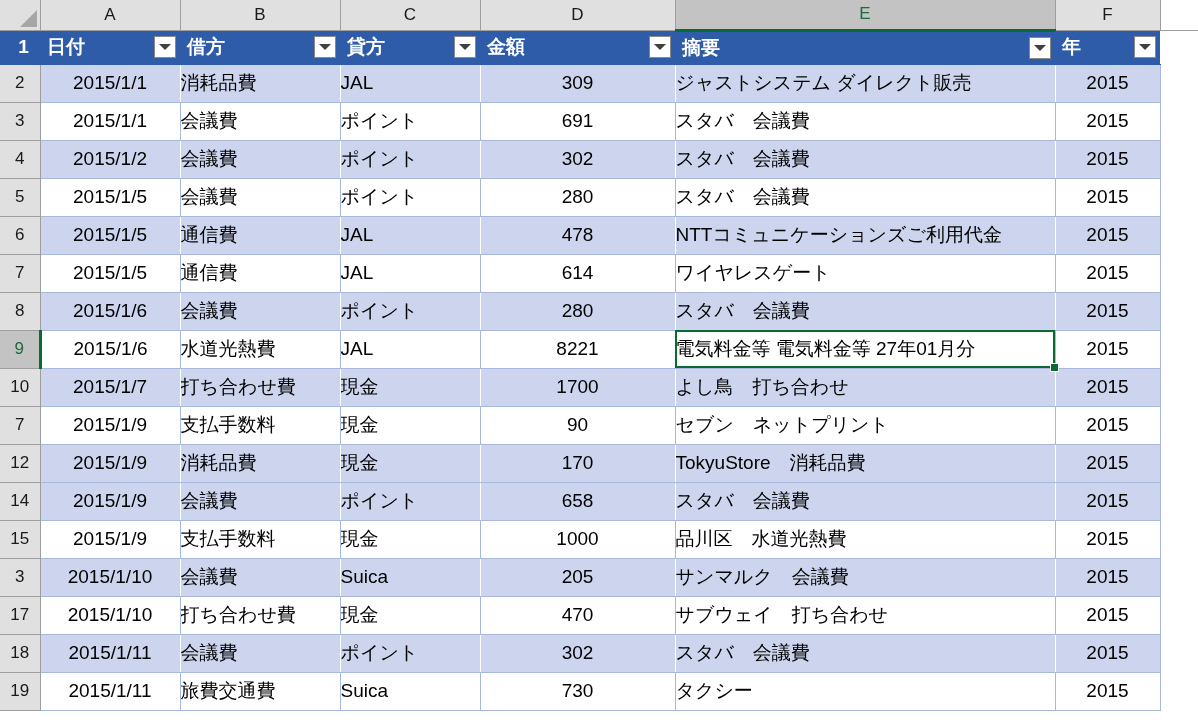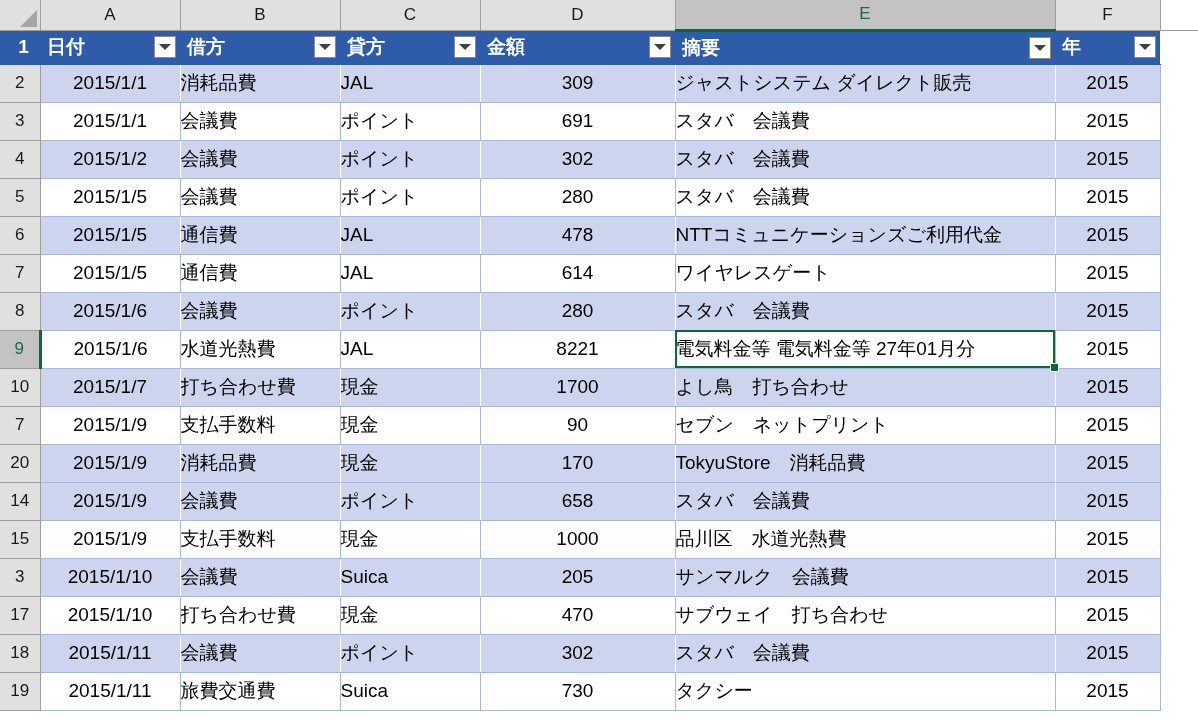--- a/index.html
+++ b/index.html
@@ -336,21 +336,21 @@
           <td class="rowhead">7</td>
           <td class="cell plain pad-r">2015/1/9</td>
           <td class="cell plain pad-l">支払手数料</td>
           <td class="cell plain pad-l">現金</td>
           <td class="cell plain pad-r">90</td>
           <td class="cell plain pad-l">セブン　ネットプリント</td>
           <td class="cell plain pad-r lastcol">2015</td>
           <td class="outside"></td>
         </tr>
         <tr class="band">
-          <td class="rowhead">20</td>
+          <td class="rowhead">12</td>
           <td class="cell band pad-r">2015/1/9</td>
           <td class="cell band pad-l">消耗品費</td>
           <td class="cell band pad-l">現金</td>
           <td class="cell band pad-r">170</td>
           <td class="cell band pad-l">TokyuStore　消耗品費</td>
           <td class="cell band pad-r lastcol">2015</td>
           <td class="outside"></td>
         </tr>
         <tr class="band">
           <td class="rowhead">14</td>

